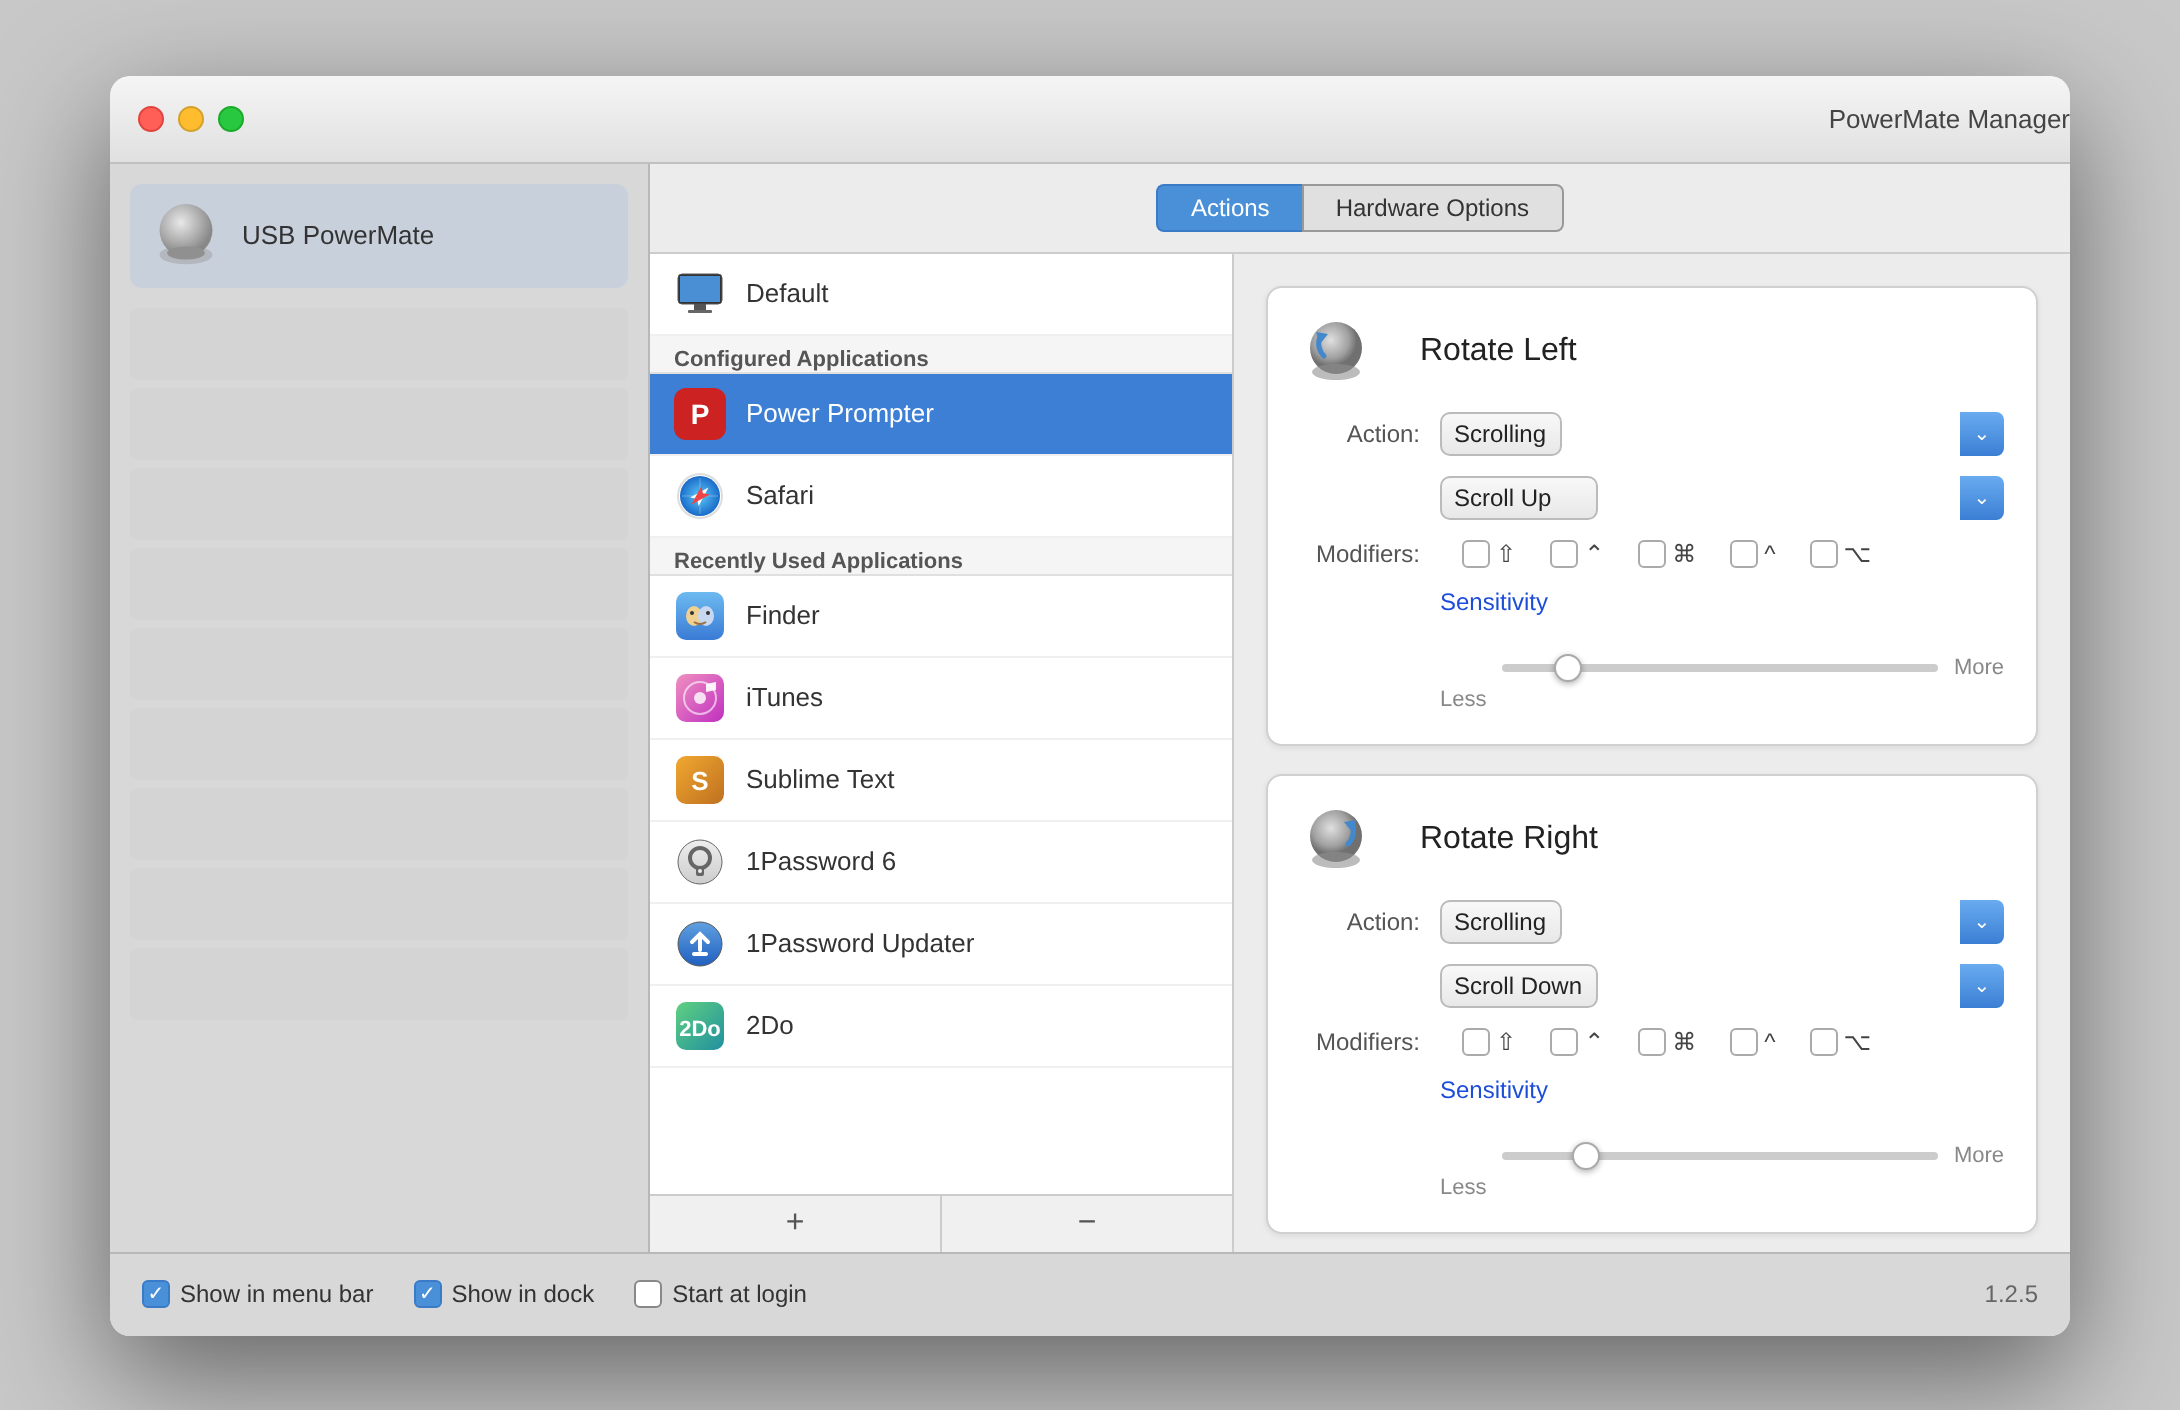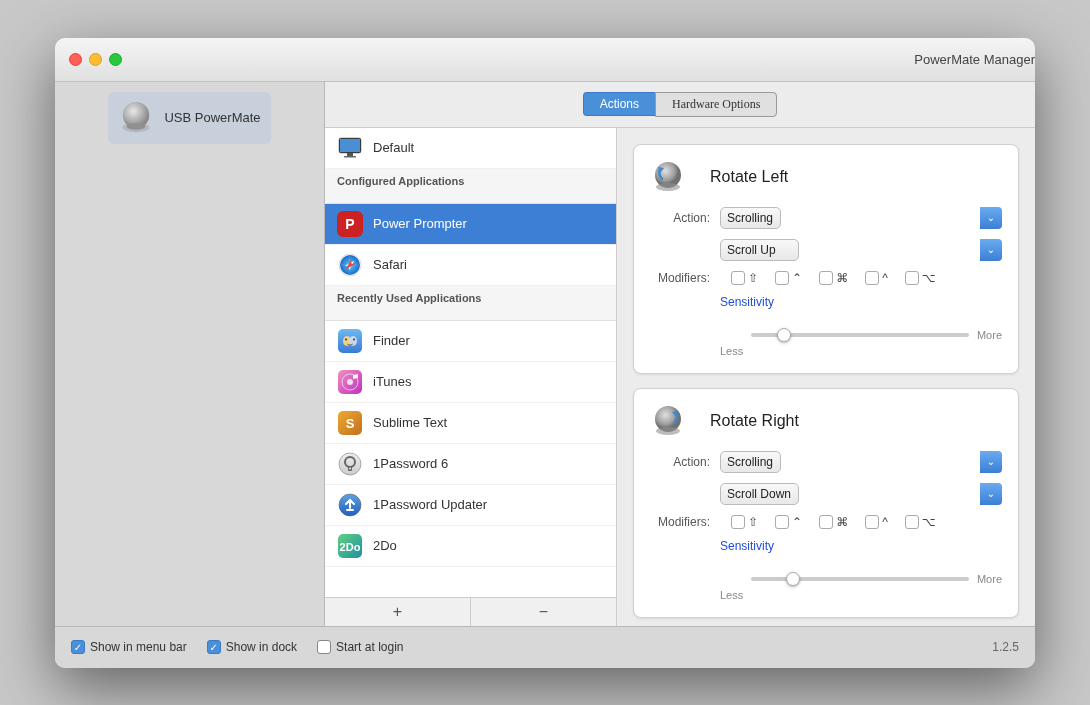--- a/index.html
+++ b/index.html
@@ -68,21 +68,20 @@
 
     
     .sidebar {
       width: 270px;
       background: #d8d8d8;
       border-right: 1px solid #b8b8b8;
       display: flex;
       flex-direction: column;
       padding: 10px;
       gap: 6px;
-      align-items: center;
     }
     .device-item {
       display: flex;
       align-items: center;
       gap: 10px;
       padding: 8px 10px;
       background: #c8d0dc;
       border-radius: 6px;
       cursor: pointer;
     }
@@ -141,21 +140,20 @@
       border: 1px solid #999;
       background: #e0e0e0;
       color: #333;
     }
     .tab-button:first-child {
       border-radius: 4px 0 0 4px;
       border-right: none;
     }
     .tab-button:last-child {
       border-radius: 0 4px 4px 0;
-      font-family: Liberation Serif, serif;
     }
     .tab-button.active {
       background: #4a90d9;
       color: white;
       border-color: #3a7bc8;
     }
 
     
     .panel-body {
       display: flex;
@@ -203,21 +201,21 @@
     }
     .app-item-name {
       font-size: 13px;
       color: #333;
     }
 
     .section-header {
       font-size: 11px;
       font-weight: 600;
       color: #555;
-      padding: 6px 12px 16px;
+      padding: 6px 12px 0;
       background: #f5f5f5;
       border-bottom: 1px solid #e0e0e0;
     }
 
     .app-list-footer {
       display: flex;
       border-top: 1px solid #ccc;
       background: #f0f0f0;
       flex-shrink: 0;
     }

